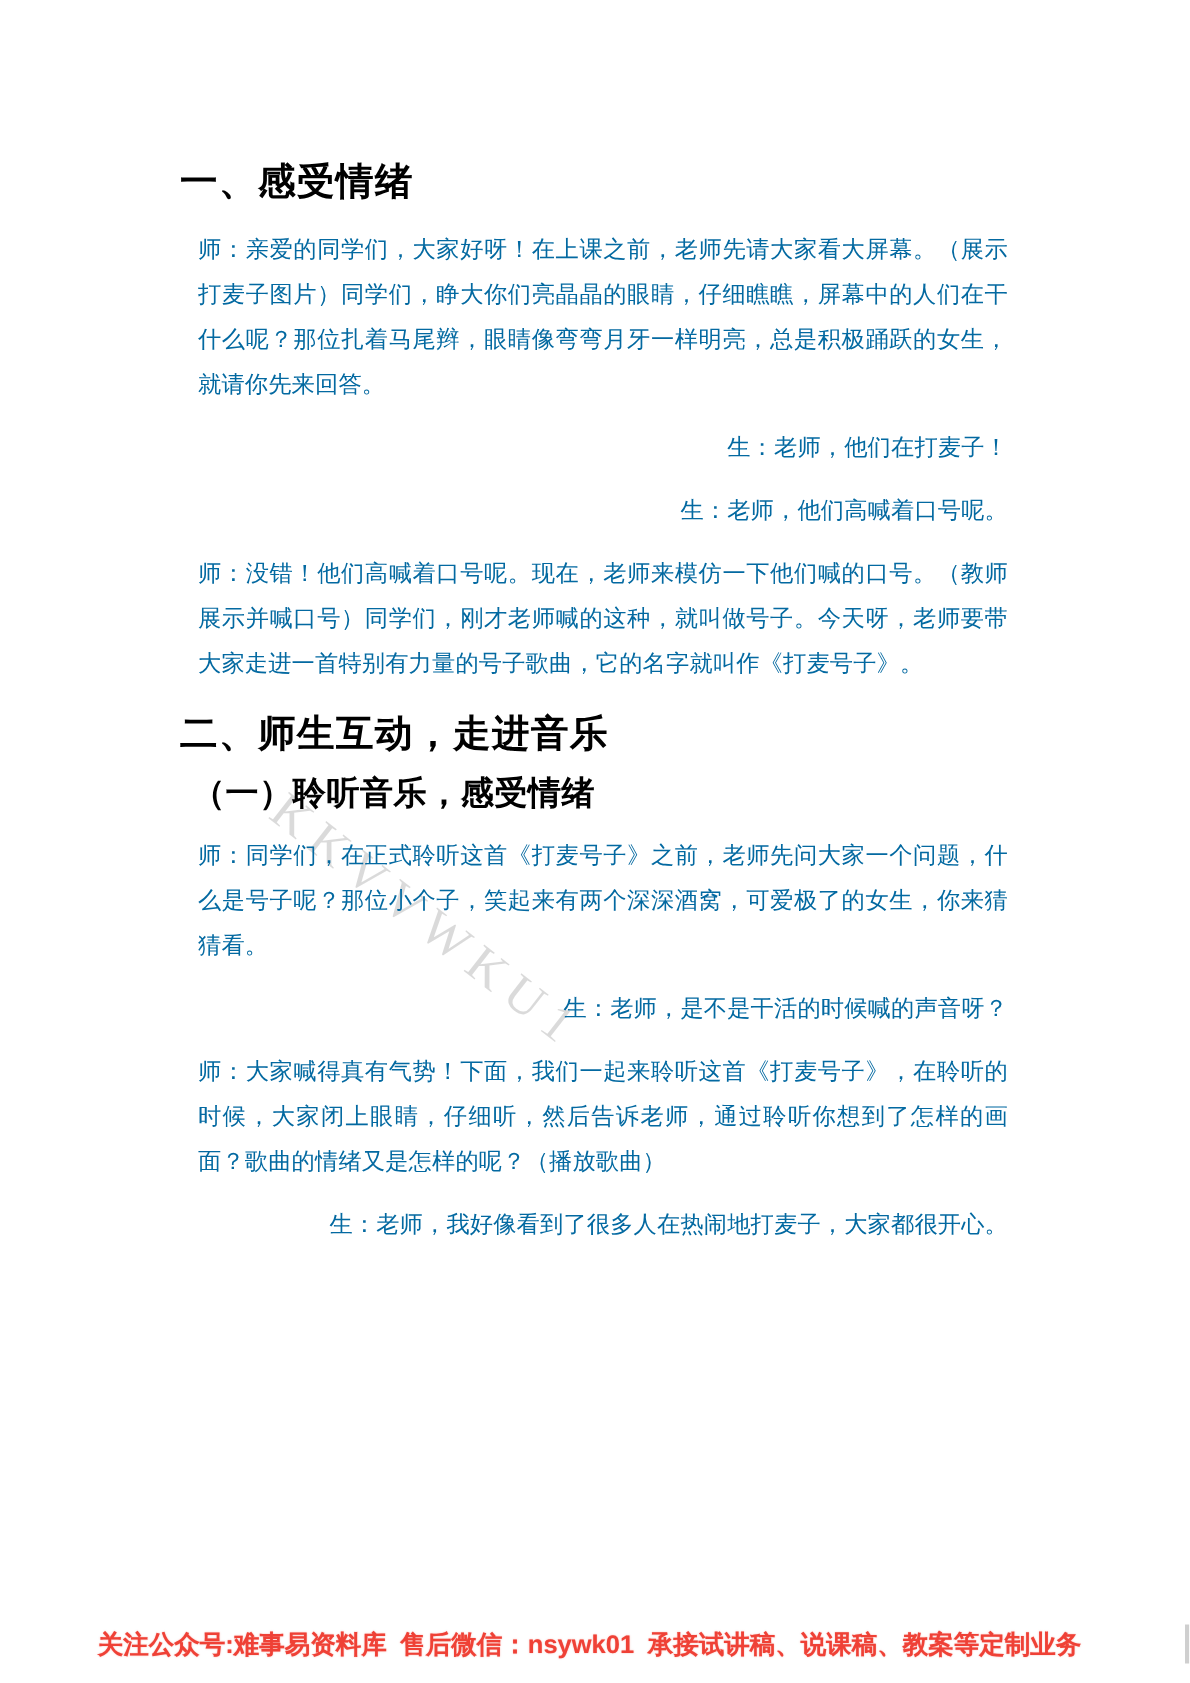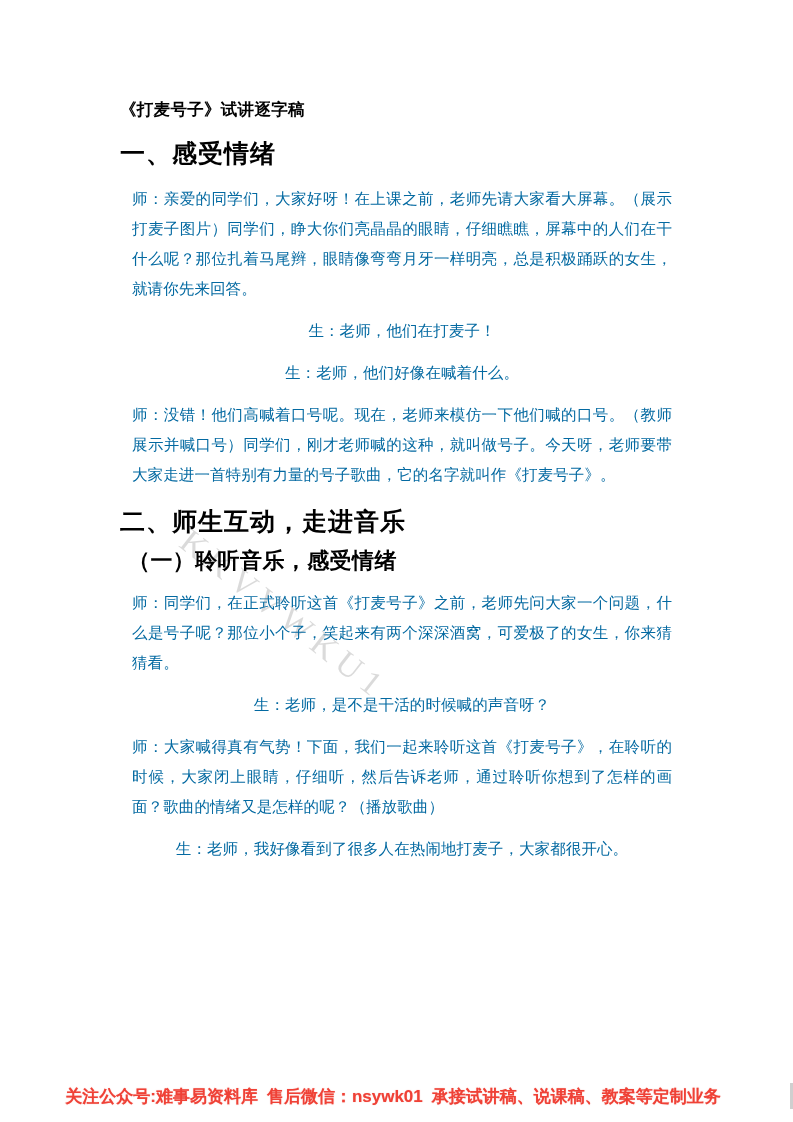--- a/index.html
+++ b/index.html
@@ -97,21 +97,21 @@
     line-height: 30px;
     margin: 12px;
     text-align: justify;
     text-justify: inter-ideograph;
     letter-spacing: 0.1px;
     position: relative;
     z-index: 2;
     color: #0369a1;
   }
 
-  .para.short { text-align: center; }
+  .para.short { text-align: right; }
 
   
   .footer-banner {
     position: absolute;
     left: 0;
     bottom: 13px;
     width: 786px;
     height: 26px;
     display: flex;
     align-items: center;
@@ -146,27 +146,26 @@
 <body>
 
 <div class="page">
 
   <div class="watermark">
     <span>KKVVWKU1</span>
   </div>
 
   <div class="content">
 
-    <p class="doc-title">《打麦号子》试讲逐字稿</p>
 
     <h1 class="h1">一、感受情绪</h1>
 
     <p class="para">师：亲爱的同学们，大家好呀！在上课之前，老师先请大家看大屏幕。（展示打麦子图片）同学们，睁大你们亮晶晶的眼睛，仔细瞧瞧，屏幕中的人们在干什么呢？那位扎着马尾辫，眼睛像弯弯月牙一样明亮，总是积极踊跃的女生，就请你先来回答。</p>
     <p class="para short">生：老师，他们在打麦子！</p>
-    <p class="para short">生：老师，他们好像在喊着什么。</p>
+    <p class="para short">生：老师，他们高喊着口号呢。</p>
     <p class="para">师：没错！他们高喊着口号呢。现在，老师来模仿一下他们喊的口号。（教师展示并喊口号）同学们，刚才老师喊的这种，就叫做号子。今天呀，老师要带大家走进一首特别有力量的号子歌曲，它的名字就叫作《打麦号子》。</p>
 
     <h1 class="h1">二、师生互动，走进音乐</h1>
 
     <h2 class="h2">（一）聆听音乐，感受情绪</h2>
     <p class="para">师：同学们，在正式聆听这首《打麦号子》之前，老师先问大家一个问题，什么是号子呢？那位小个子，笑起来有两个深深酒窝，可爱极了的女生，你来猜猜看。</p>
     <p class="para short">生：老师，是不是干活的时候喊的声音呀？</p>
     <p class="para">师：大家喊得真有气势！下面，我们一起来聆听这首《打麦号子》，在聆听的时候，大家闭上眼睛，仔细听，然后告诉老师，通过聆听你想到了怎样的画面？歌曲的情绪又是怎样的呢？（播放歌曲）</p>
     <p class="para short">生：老师，我好像看到了很多人在热闹地打麦子，大家都很开心。</p>
 

